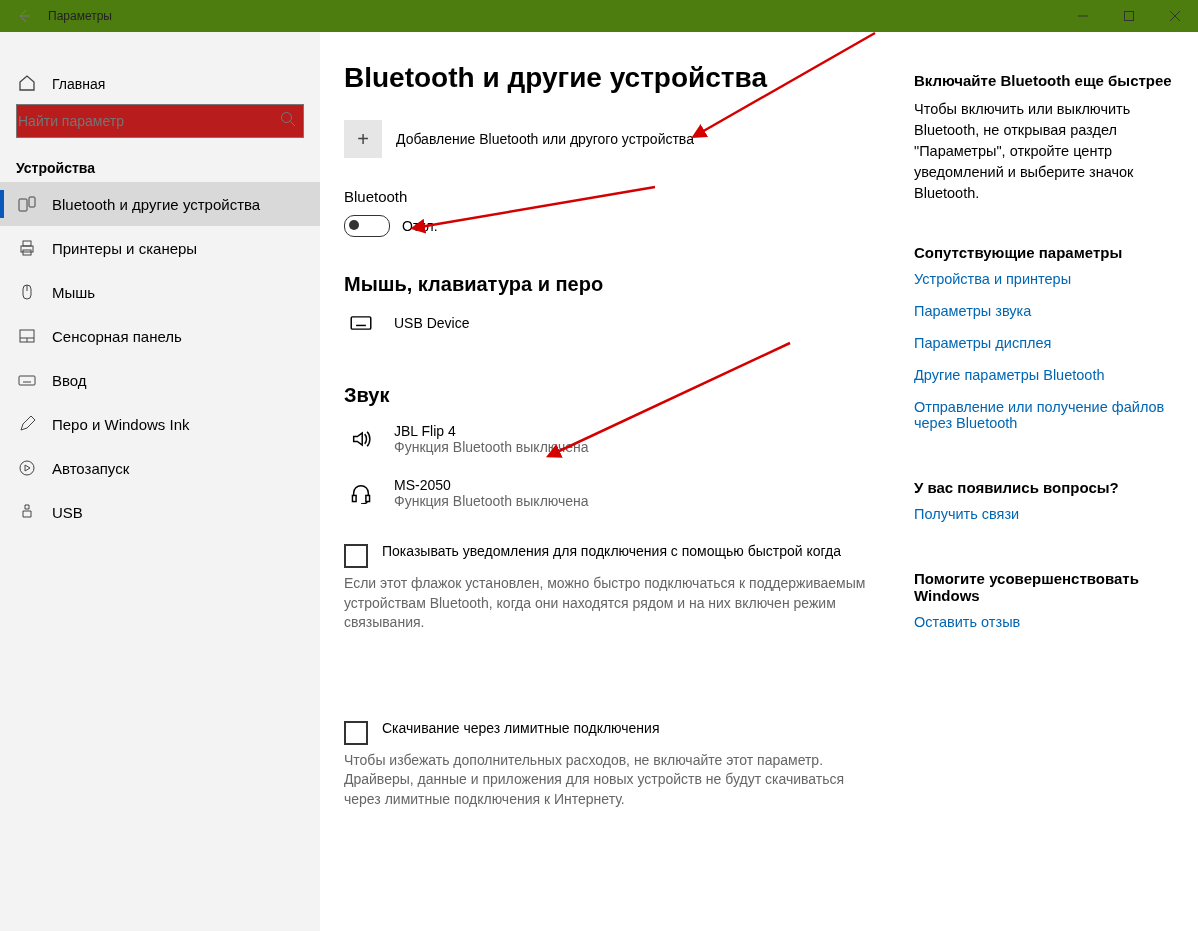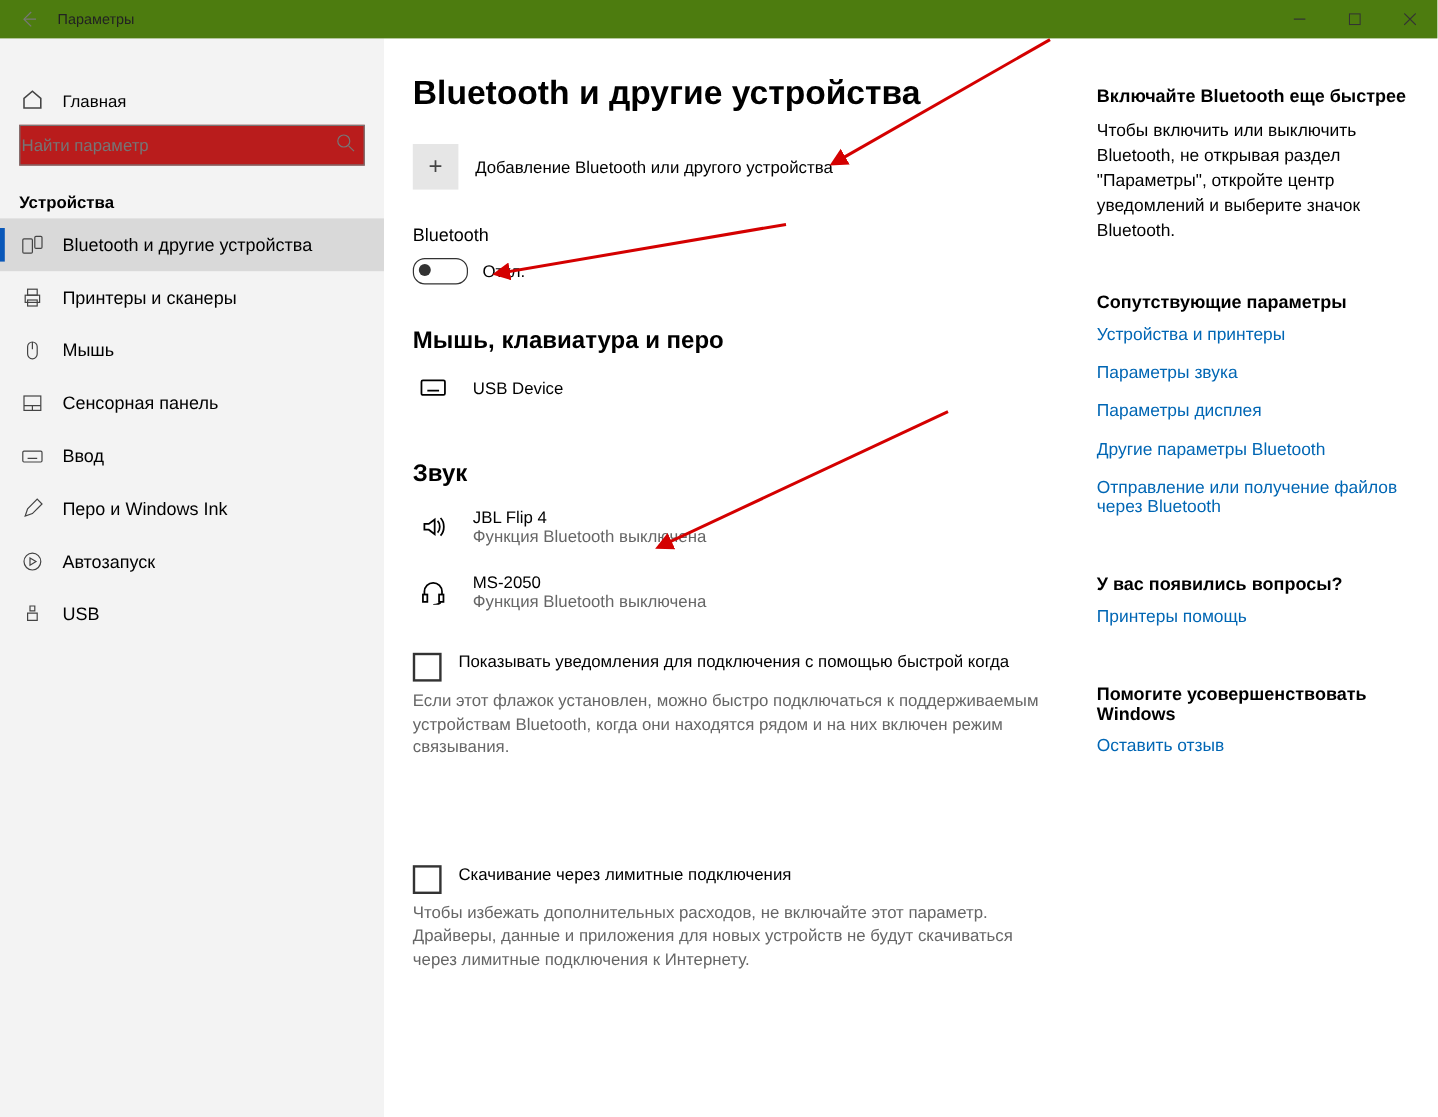--- a/index.html
+++ b/index.html
@@ -250,21 +250,21 @@
         <div id="related-links">
             <span class="link">Устройства и принтеры</span>
             <span class="link">Параметры звука</span>
             <span class="link">Параметры дисплея</span>
             <span class="link">Другие параметры Bluetooth</span>
             <span class="link">Отправление или получение файлов через Bluetooth</span>
           </div>
         <div class="spacer"></div>
 
         <h3>У вас появились вопросы?</h3>
-        <span class="link">Принтеры помощь</span>
+        <span class="link">Получить связи</span>
         <div class="spacer"></div>
 
         <h3>Помогите усовершенствовать Windows</h3>
         <span class="link">Оставить отзыв</span>
       </div>
     </div>
   </div>
 
   <svg class="arrow" style="left:690px;top:28px" width="190" height="120">
       <defs>

